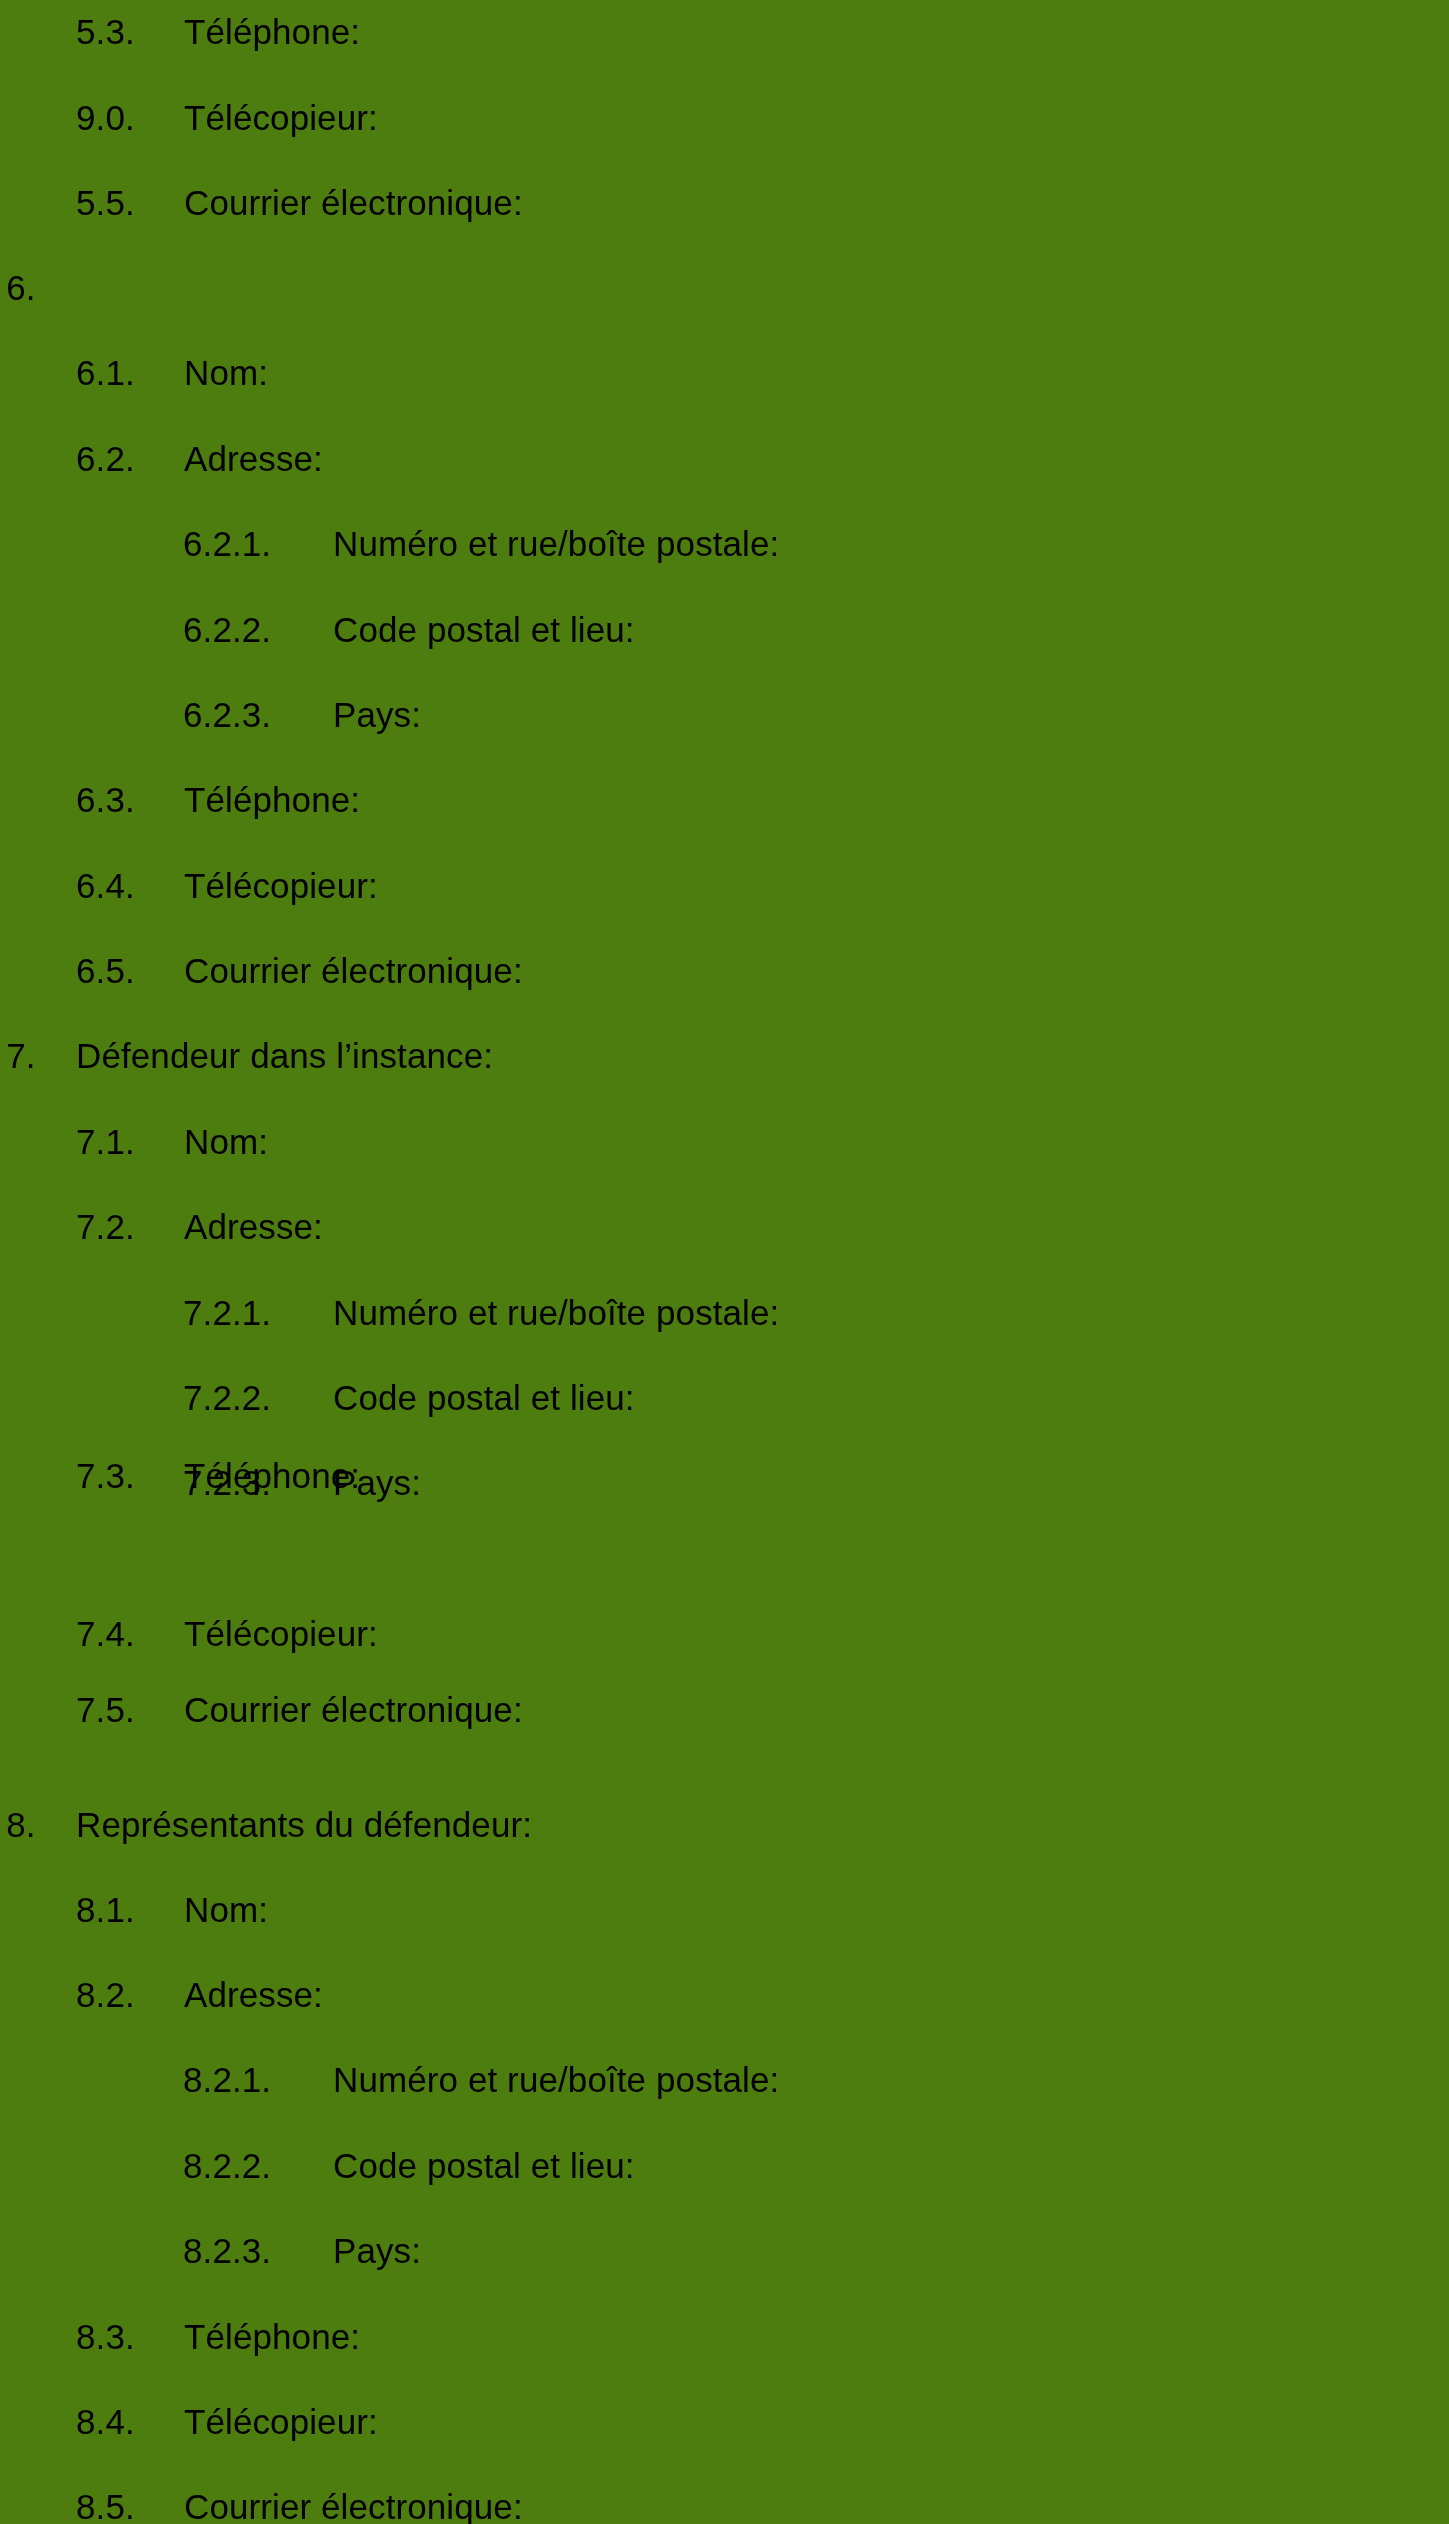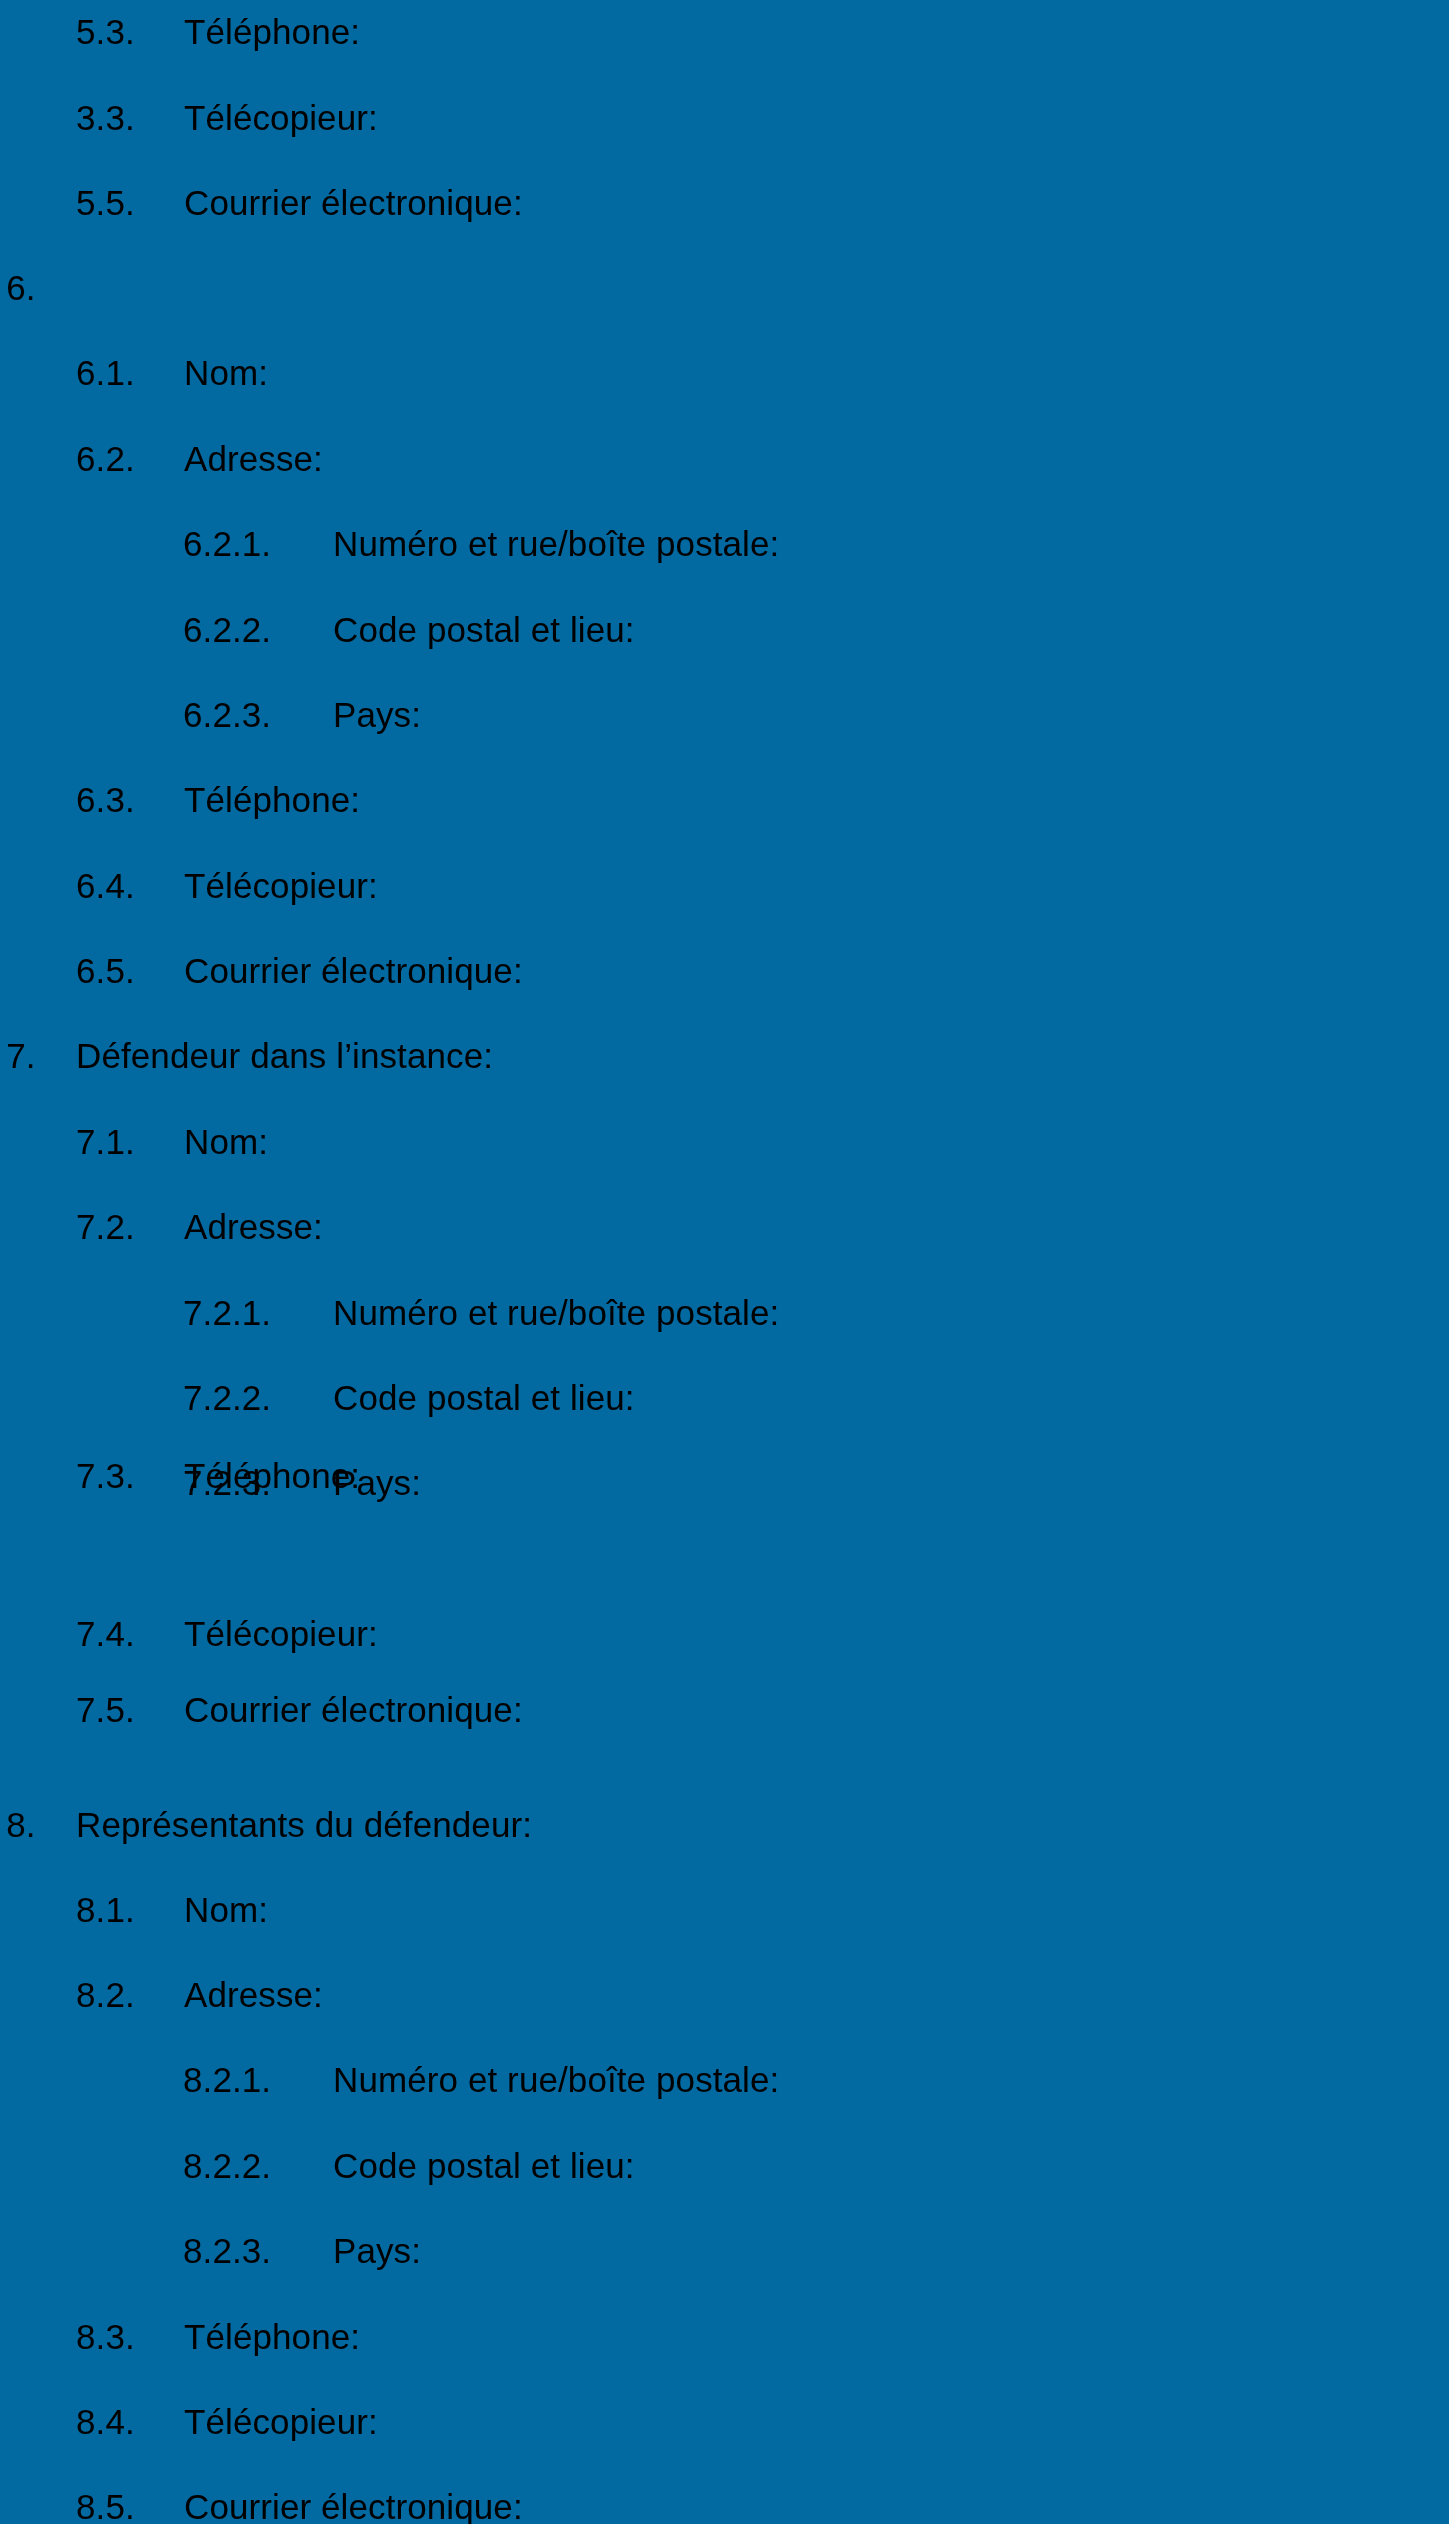--- a/index.html
+++ b/index.html
@@ -35,28 +35,28 @@
   .lvl1 .num   { left: 6.3px;  }
   .lvl1 .label { left: 76px; }
   .lvl2 .num   { left: 76px; }
   .lvl2 .label { left: 184px; }
   .lvl3 .num   { left: 183px; }
   .lvl3 .label { left: 333px; }
 </style>
 </head>
 <body>
 
-<div class="page" style="color: rgb(0, 0, 0); background: #0369a1;">
+<div class="page" style="color: rgb(0, 0, 0); background: #4d7c0f;">
   <div id="rows">
       <div class="row lvl2" style="top: 12px;">
     <span class="num">5.3.</span>
     <span class="label">Téléphone:</span>
   </div>
       <div class="row lvl2" style="top: 98px;">
-    <span class="num">3.3.</span>
+    <span class="num">9.0.</span>
     <span class="label">Télécopieur:</span>
   </div>
       <div class="row lvl2" style="top: 183px;">
     <span class="num">5.5.</span>
     <span class="label">Courrier électronique:</span>
   </div>
       <div class="row lvl1" style="top: 268px;">
     <span class="num">6.</span>
   </div>
       <div class="row lvl2" style="top: 353px;">

